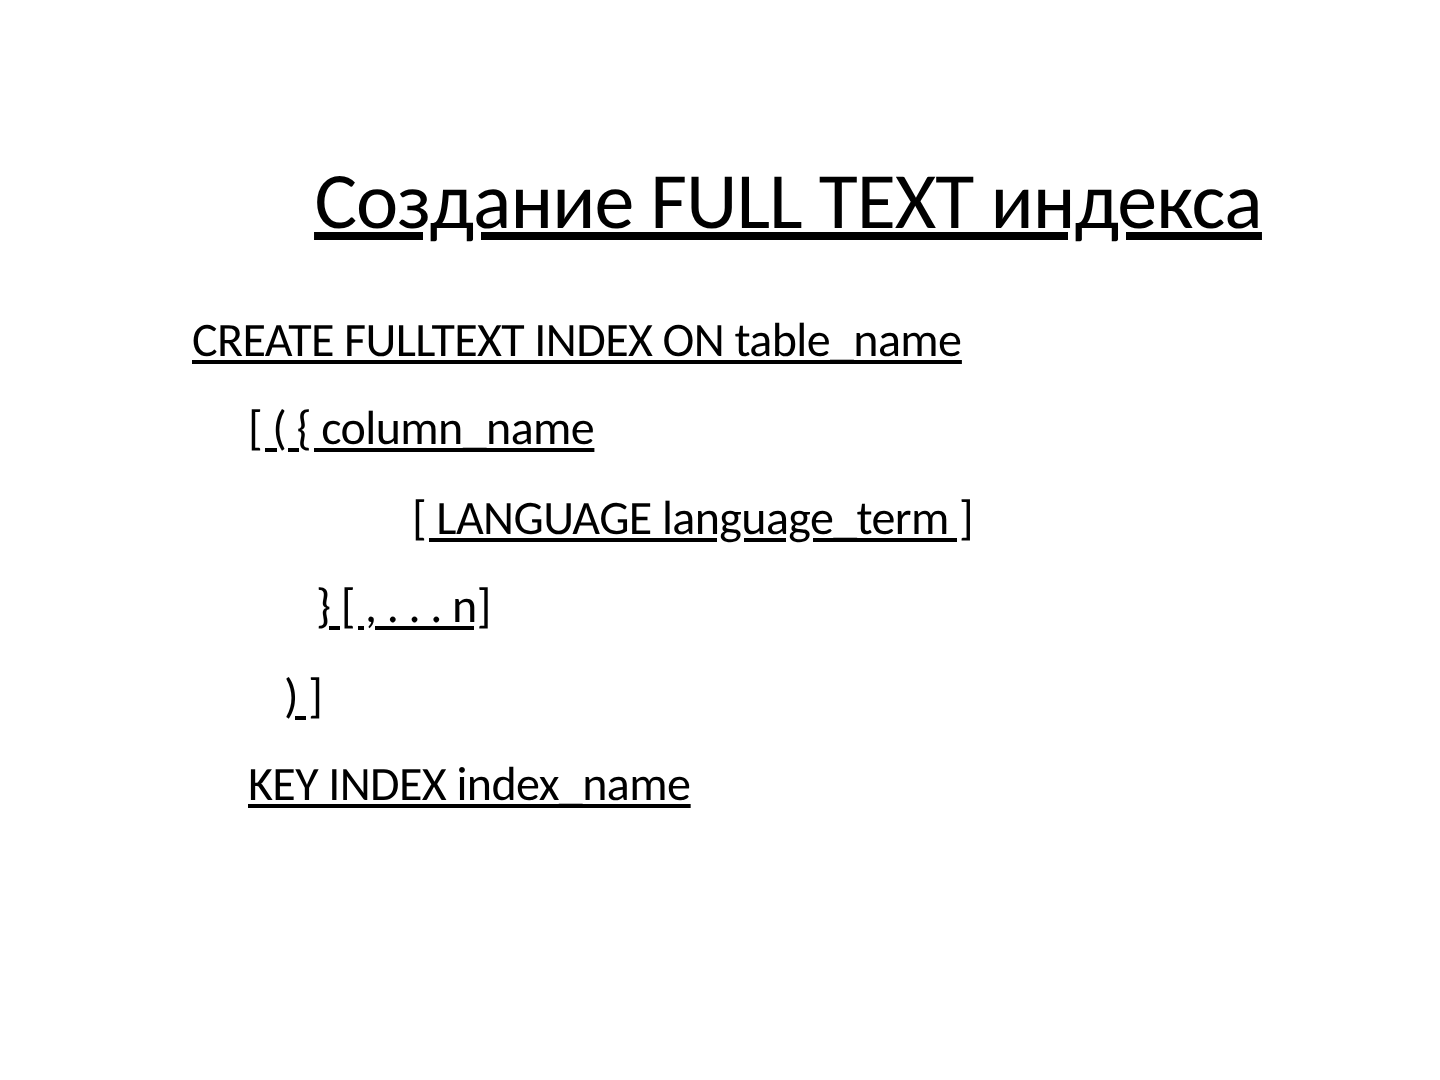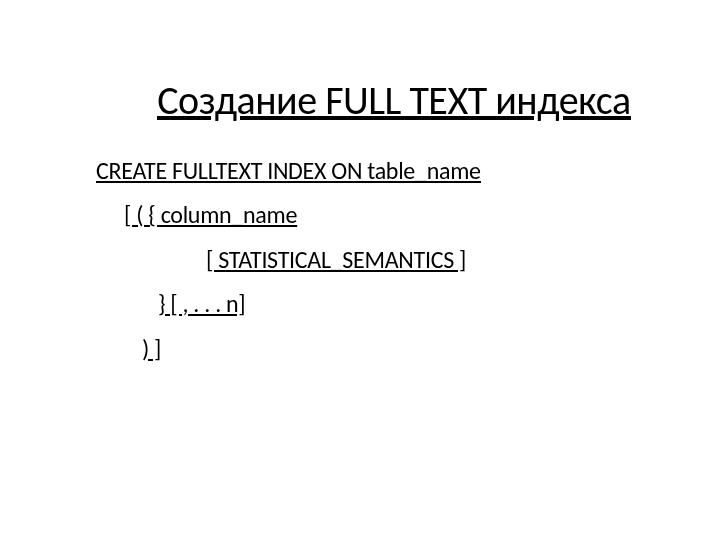--- a/index.html
+++ b/index.html
@@ -44,17 +44,18 @@
     .line8 { padding-left: 28px; }
   </style>
 </head>
 <body>
 
 <div class="slide">
   <h1 class="title">Создание FULL TEXT индекса</h1>
   <div class="body-text">
     <div class="line1">CREATE FULLTEXT INDEX ON table_name</div>
     <div class="line2">[ ( { column_name</div>
-    <div class="line5">[ STATISTICAL_SEMANTICS ]</div>
+    <div class="line4">[ LANGUAGE language_term ]</div>
     <div class="line6">} [ , . . . n]</div>
     <div class="line7">) ]</div>
+    <div class="line8">KEY INDEX index_name</div>
   </div>
 </div>
 
 </body></html>

